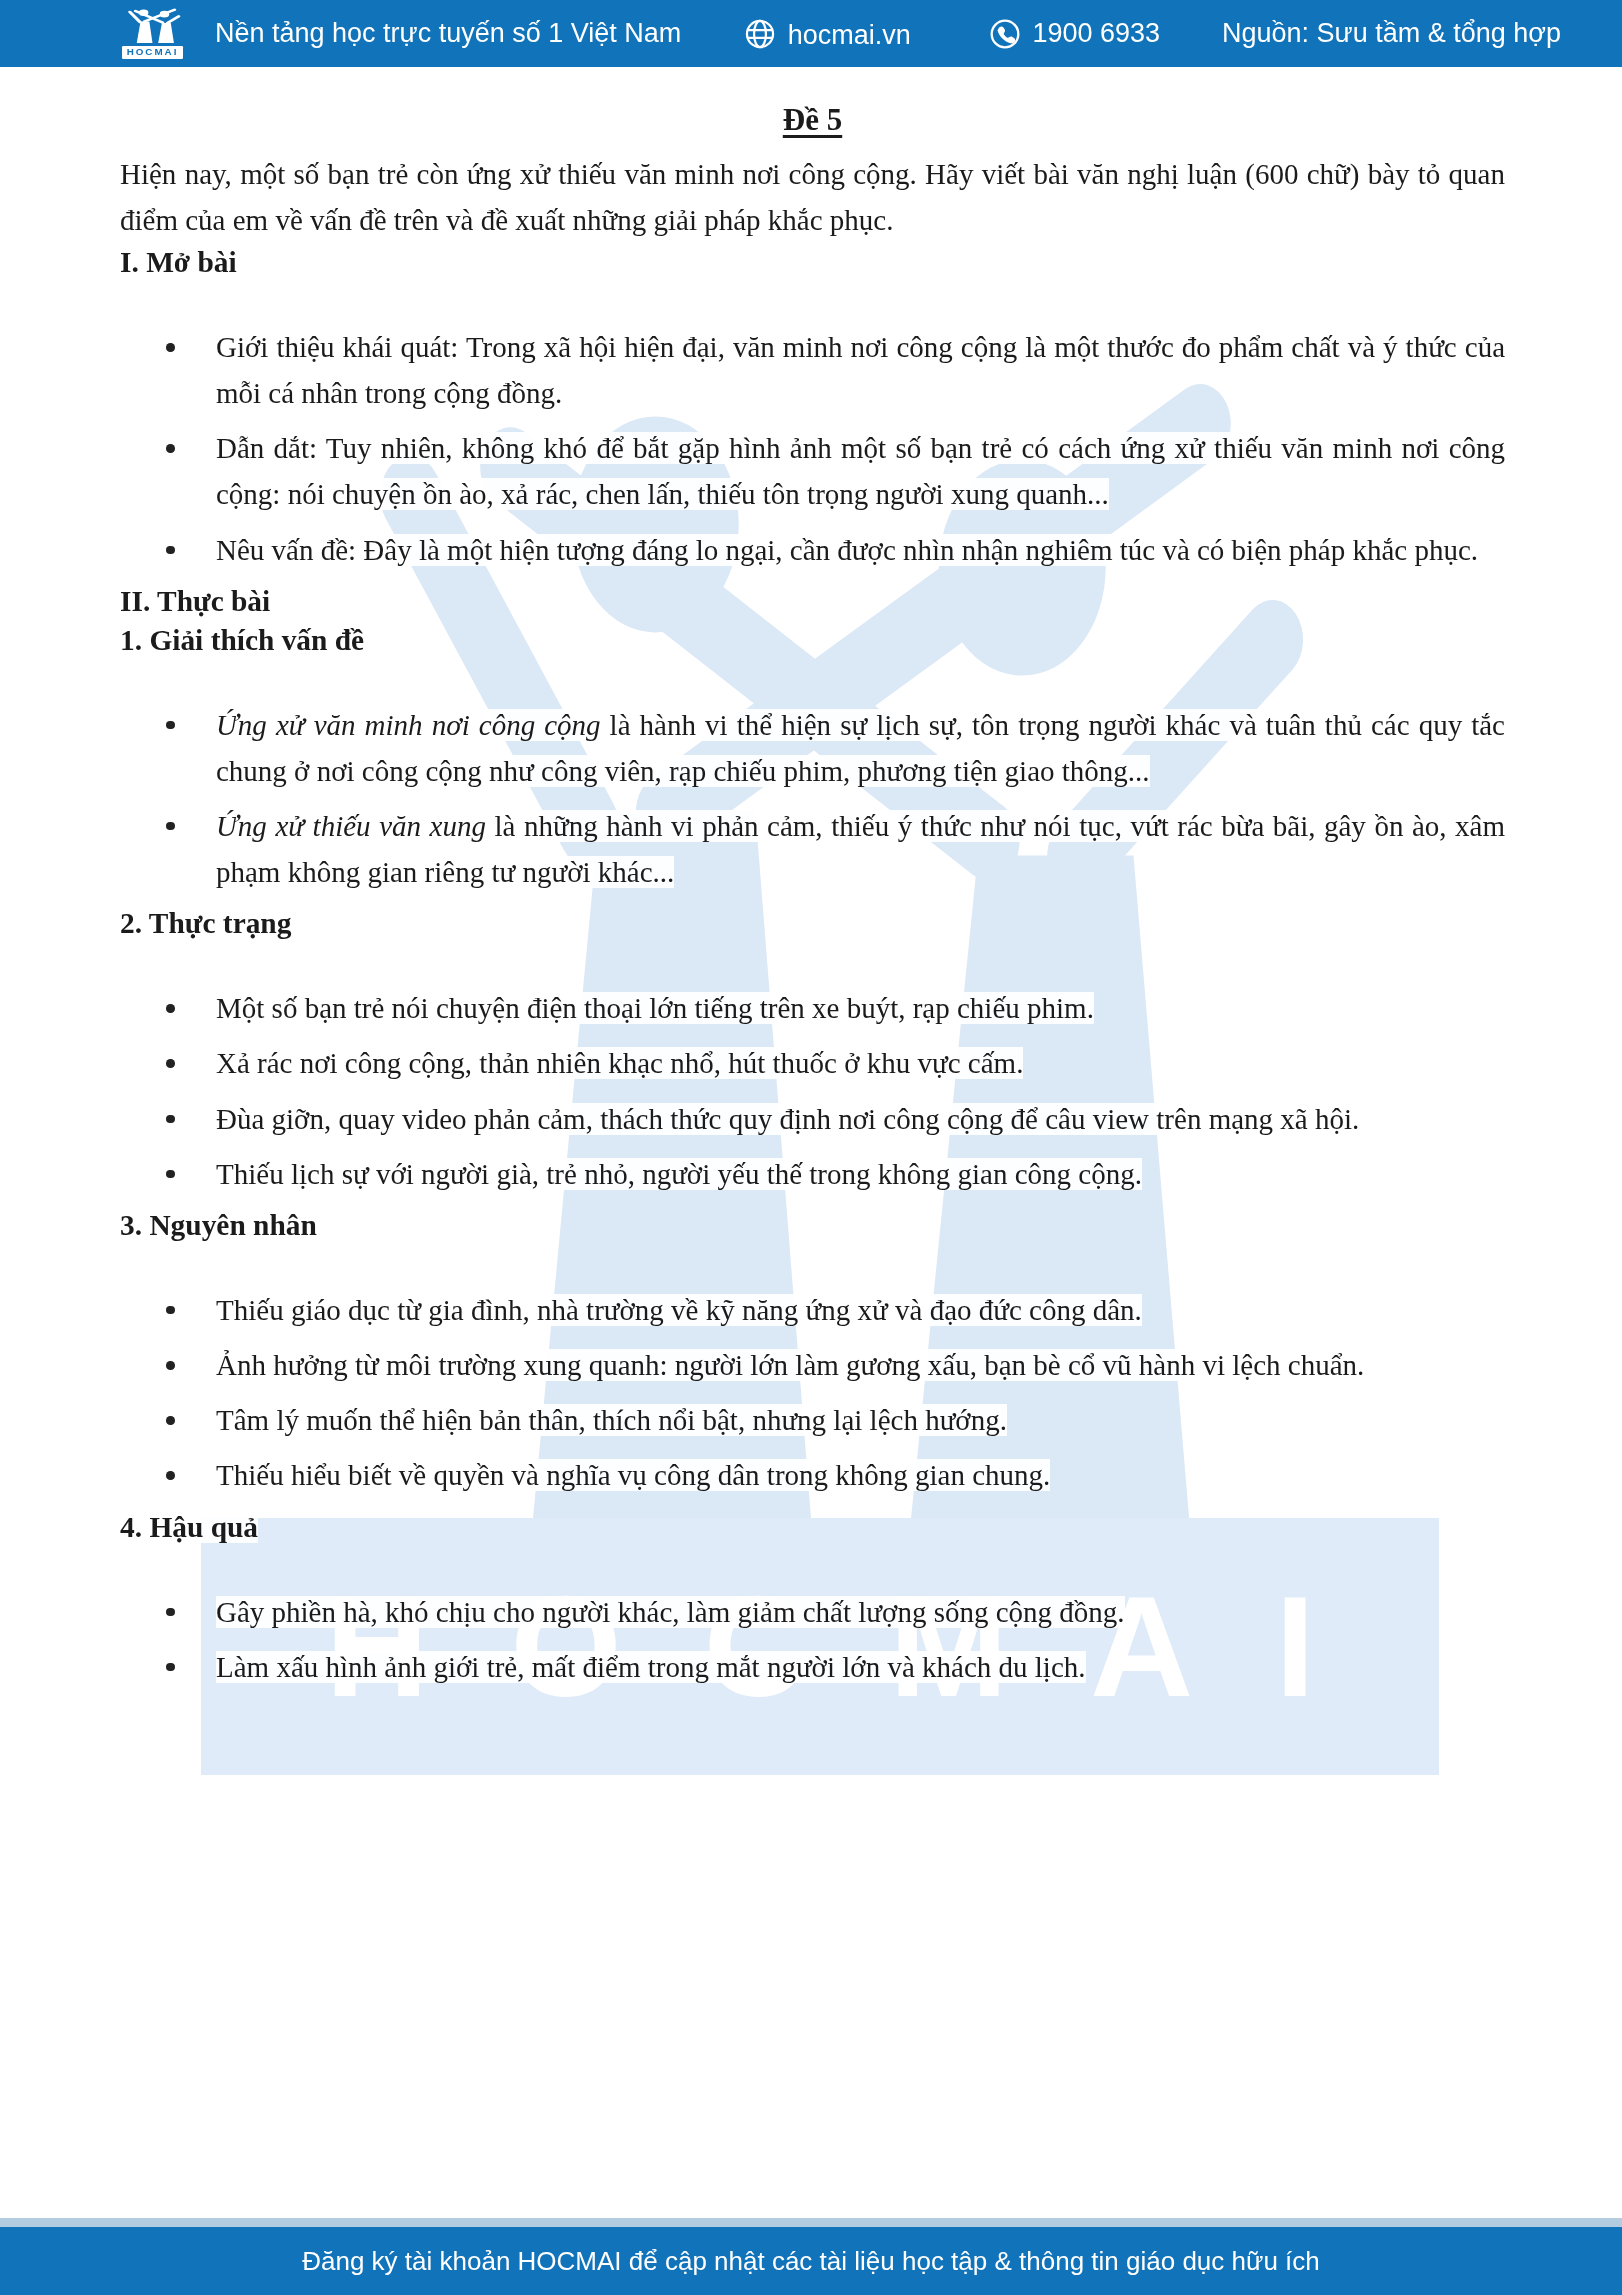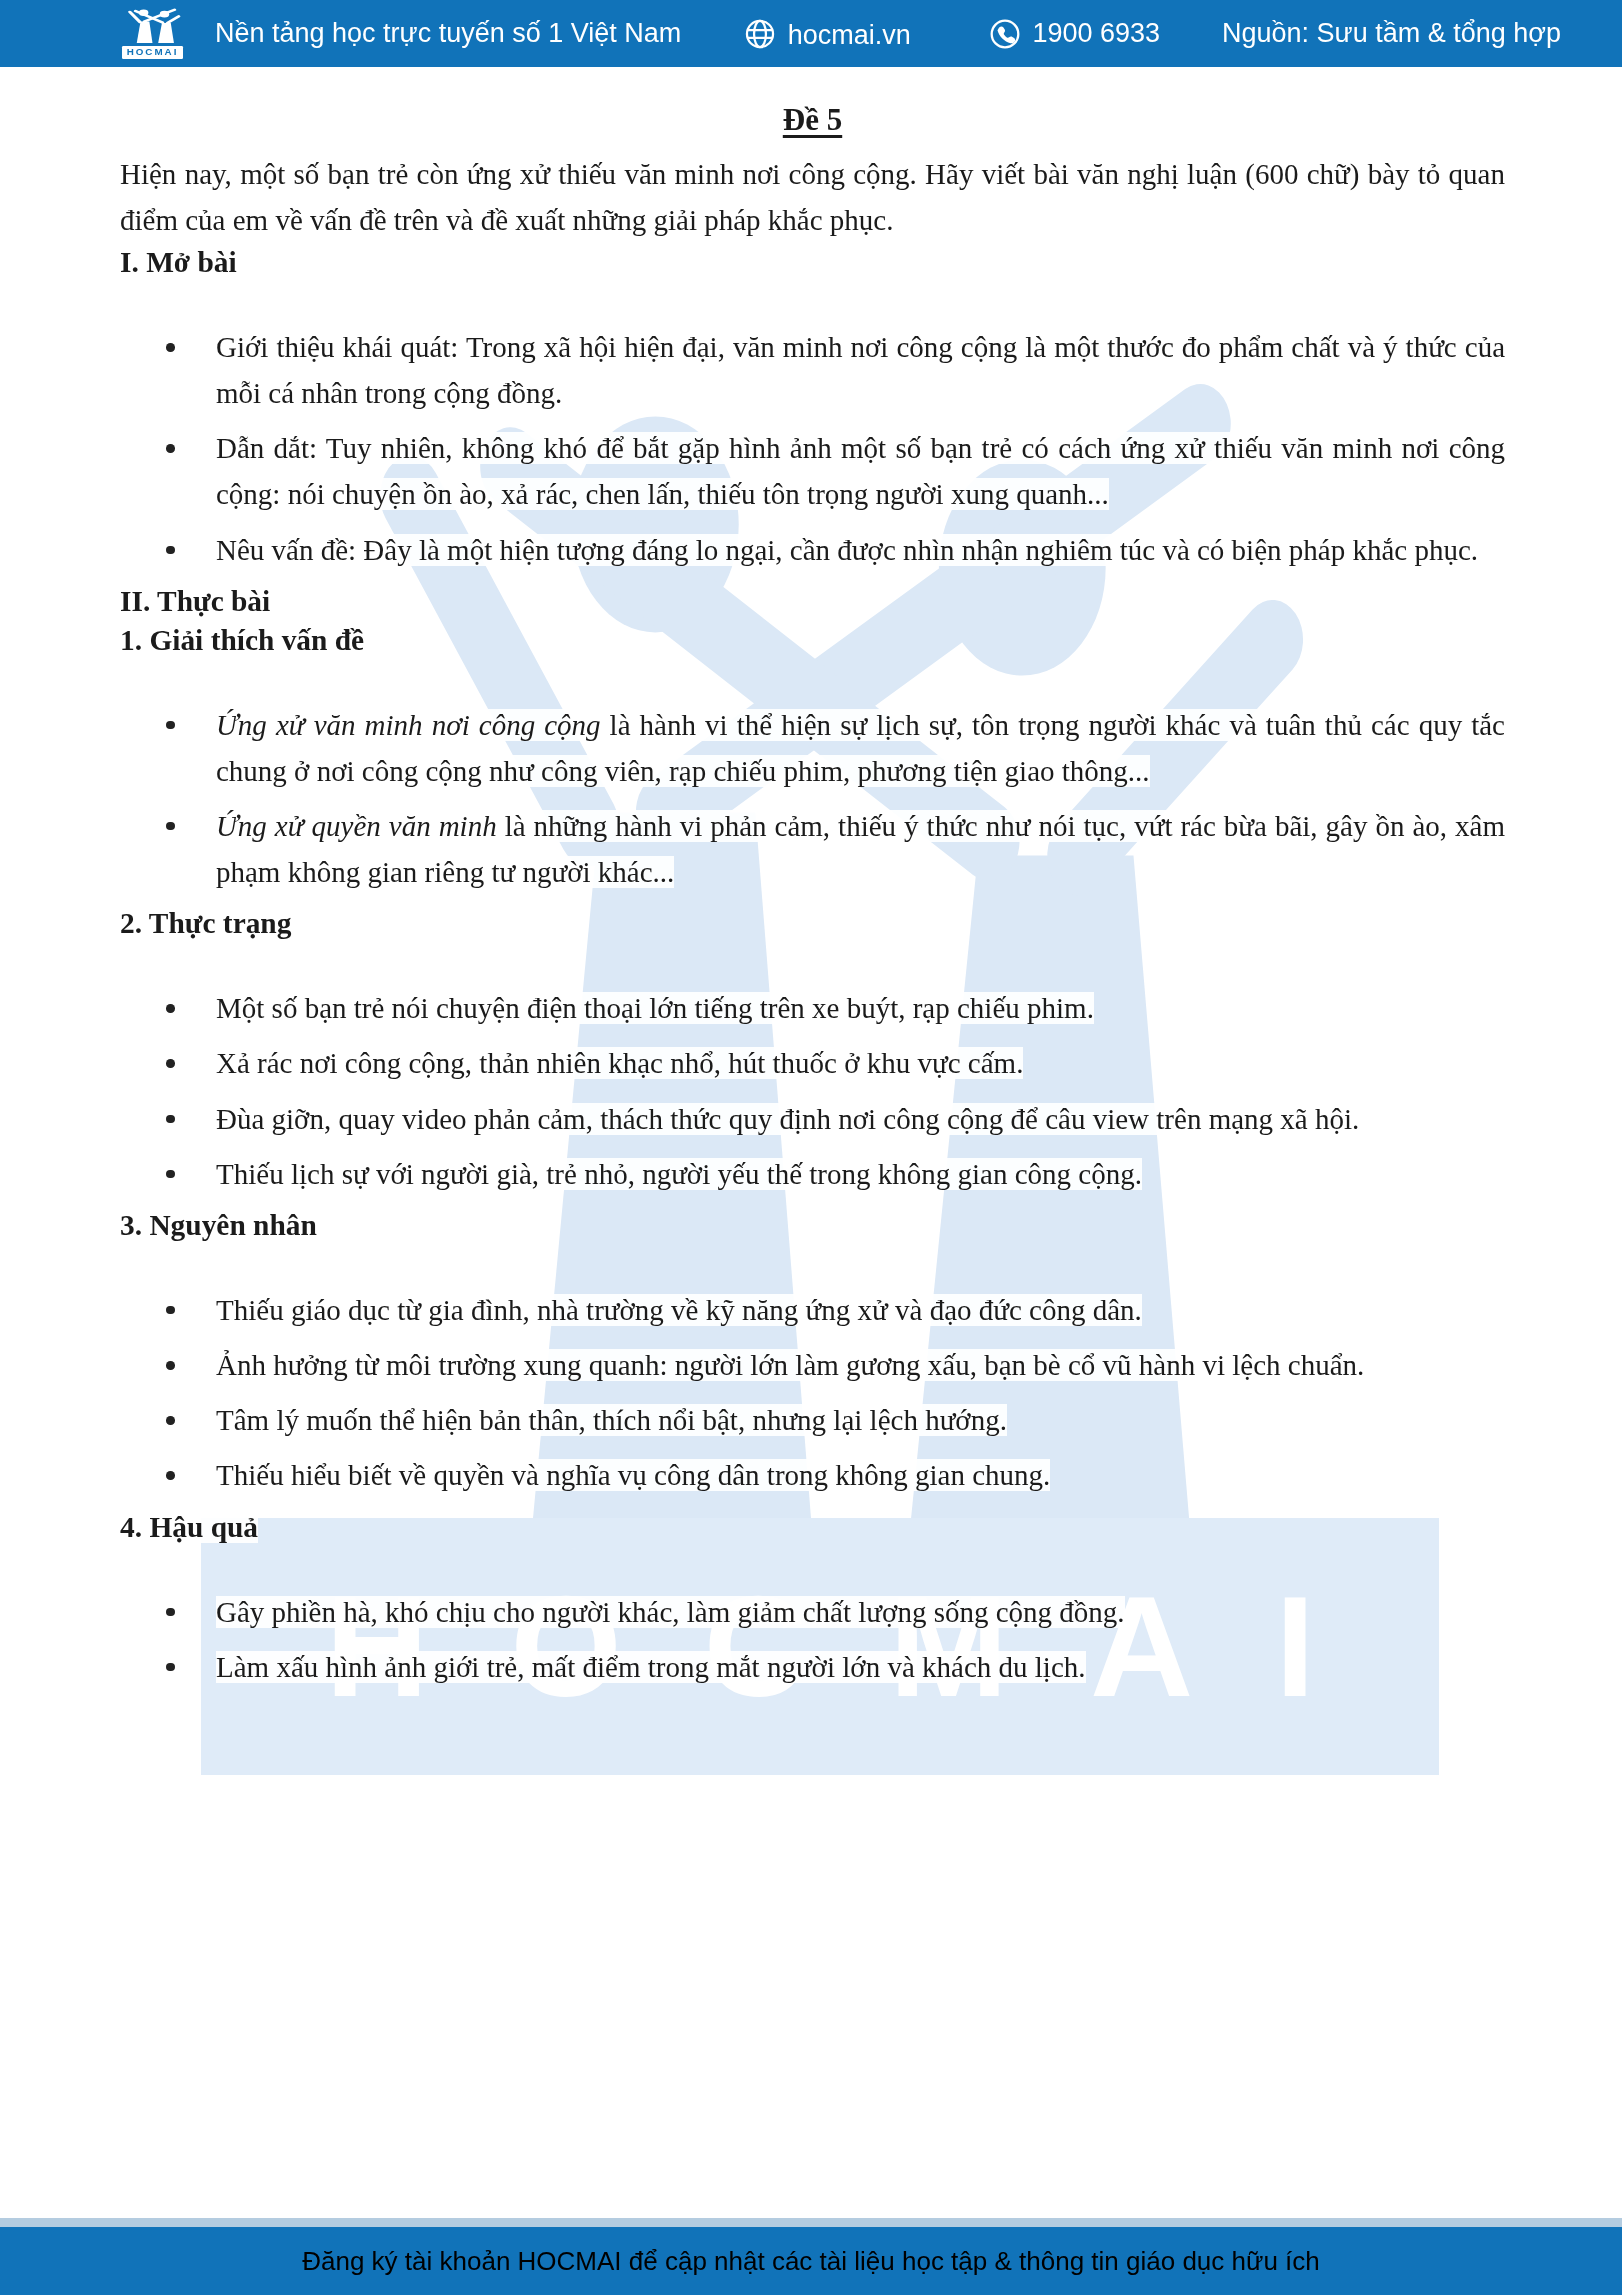--- a/index.html
+++ b/index.html
@@ -42,21 +42,21 @@
   .mt-sub{margin-top:41px;}
   ul.blist{list-style:none;margin:42px 0 0;padding:0 0 0 96px;}
   ul.blist li{position:relative;margin:0 0 9.2px;font-size:29px;line-height:46px;text-align:justify;}
   ul.blist li::before{content:"";position:absolute;left:-50px;top:19px;width:8.5px;height:8.5px;
                       border-radius:50%;background:#222222;}
   .lead-i{font-style:italic;}
 
   
   .ftr-strip{position:absolute;left:0;right:0;bottom:68px;height:9.2px;background:#b4cce0;z-index:3;}
   .ftr{position:absolute;left:0;right:0;bottom:0;height:68px;background:#1173b9;z-index:3;
-       display:flex;align-items:center;justify-content:center;color:#000000;
+       display:flex;align-items:center;justify-content:center;color:#ffffff;
        font-family:"Liberation Sans","DejaVu Sans",sans-serif;font-size:26px;}
 </style>
 </head>
 <body>
 
 <div class="page">
 
   <div class="hdr">
     <div class="logo">
       <svg class="logo-figs" viewBox="0 0 200 160" preserveAspectRatio="none">
@@ -130,21 +130,21 @@
       <li><span class="hl">Giới thiệu khái quát: Trong xã hội hiện đại, văn minh nơi công cộng là một thước đo phẩm chất và ý thức của mỗi cá nhân trong cộng đồng.</span></li>
       <li><span class="hl">Dẫn dắt: Tuy nhiên, không khó để bắt gặp hình ảnh một số bạn trẻ có cách ứng xử thiếu văn minh nơi công cộng: nói chuyện ồn ào, xả rác, chen lấn, thiếu tôn trọng người xung quanh...</span></li>
       <li><span class="hl">Nêu vấn đề: Đây là một hiện tượng đáng lo ngại, cần được nhìn nhận nghiêm túc và có biện pháp khắc phục.</span></li>
     </ul>
 
     <h2 class="sec mt-thanbai"><span class="hl">II. Thực bài</span></h2>
 
     <h3 class="sub mt-sub"><span class="hl">1. Giải thích vấn đề</span></h3>
     <ul class="blist">
       <li><span class="hl"><span class="lead-i">Ứng xử văn minh nơi công cộng</span><span> là hành vi thể hiện sự lịch sự, tôn trọng người khác và tuân thủ các quy tắc chung ở nơi công cộng như công viên, rạp chiếu phim, phương tiện giao thông...</span></span></li>
-      <li><span class="hl"><span class="lead-i">Ứng xử quyền văn minh</span><span> là những hành vi phản cảm, thiếu ý thức như nói tục, vứt rác bừa bãi, gây ồn ào, xâm phạm không gian riêng tư người khác...</span></span></li>
+      <li><span class="hl"><span class="lead-i">Ứng xử thiếu văn xung</span><span> là những hành vi phản cảm, thiếu ý thức như nói tục, vứt rác bừa bãi, gây ồn ào, xâm phạm không gian riêng tư người khác...</span></span></li>
     </ul>
 
     <h3 class="sub mt-sub"><span class="hl">2. Thực trạng</span></h3>
     <ul class="blist">
       <li><span class="hl">Một số bạn trẻ nói chuyện điện thoại lớn tiếng trên xe buýt, rạp chiếu phim.</span></li>
       <li><span class="hl">Xả rác nơi công cộng, thản nhiên khạc nhổ, hút thuốc ở khu vực cấm.</span></li>
       <li><span class="hl">Đùa giỡn, quay video phản cảm, thách thức quy định nơi công cộng để câu view trên mạng xã hội.</span></li>
       <li><span class="hl">Thiếu lịch sự với người già, trẻ nhỏ, người yếu thế trong không gian công cộng.</span></li>
     </ul>
 

